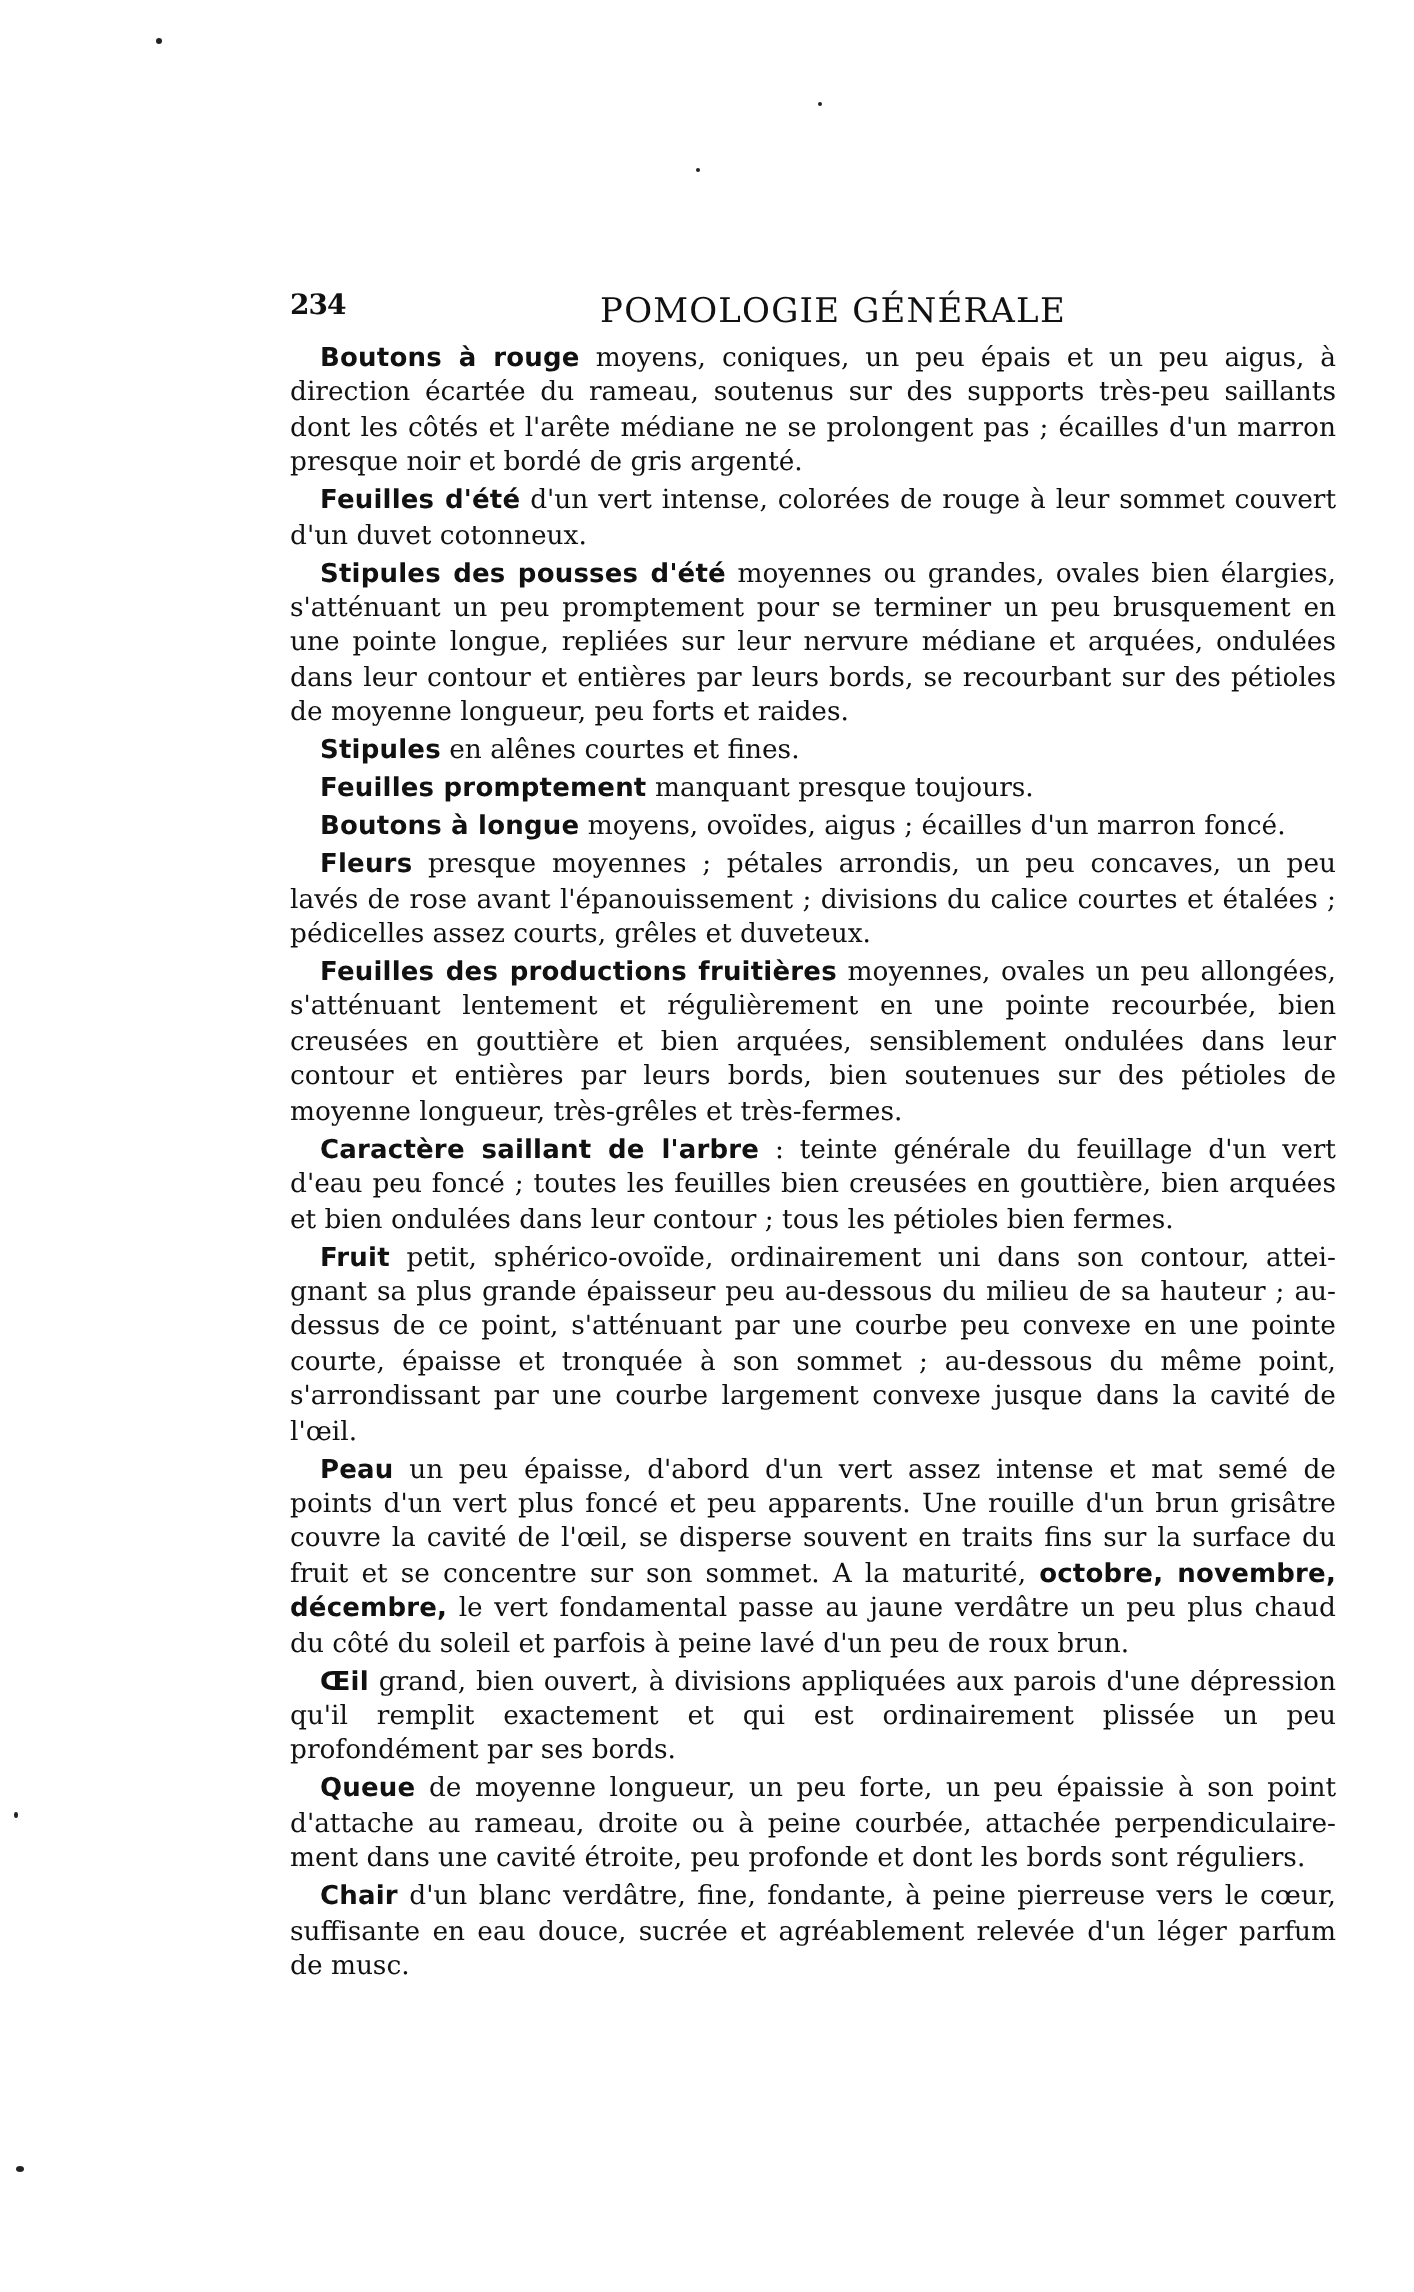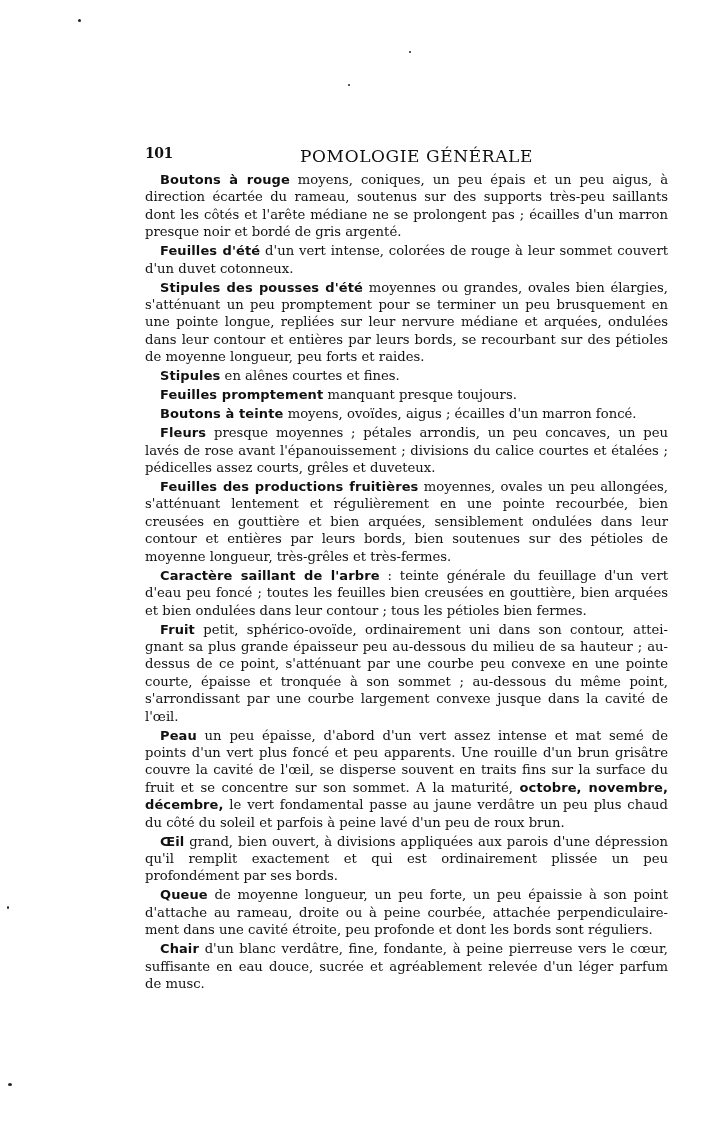--- a/index.html
+++ b/index.html
@@ -63,35 +63,35 @@
     background: #222;
     border-radius: 50%;
   }
 </style>
 </head>
 <body>
 
 <div class="page">
 
   <div class="running-head">
-    <span class="page-number">101</span>
+    <span class="page-number">234</span>
     <span class="running-title">POMOLOGIE GÉNÉRALE</span>
   </div>
 
   <p class="entry"><span class="term">Boutons à rouge</span><span> moyens, coniques, un peu épais et un peu aigus, à direction écartée du rameau, soutenus sur des supports très-peu saillants dont les côtés et l'arête médiane ne se prolongent pas ; écailles d'un marron presque noir et bordé de gris argenté.</span></p>
 
   <p class="entry"><span class="term">Feuilles d'été</span><span> d'un vert intense, colorées de rouge à leur sommet couvert d'un duvet cotonneux.</span></p>
 
   <p class="entry"><span class="term">Stipules des pousses d'été</span><span> moyennes ou grandes, ovales bien élargies, s'atténuant un peu promptement pour se terminer un peu brusque­ment en une pointe longue, repliées sur leur nervure médiane et arquées, ondulées dans leur contour et entières par leurs bords, se recourbant sur des pétioles de moyenne longueur, peu forts et raides.</span></p>
 
   <p class="entry"><span class="term">Stipules</span><span> en alênes courtes et fines.</span></p>
 
   <p class="entry"><span class="term">Feuilles promptement</span><span> manquant presque toujours.</span></p>
 
-  <p class="entry"><span class="term">Boutons à teinte</span><span> moyens, ovoïdes, aigus ; écailles d'un marron foncé.</span></p>
+  <p class="entry"><span class="term">Boutons à longue</span><span> moyens, ovoïdes, aigus ; écailles d'un marron foncé.</span></p>
 
   <p class="entry"><span class="term">Fleurs</span><span> presque moyennes ; pétales arrondis, un peu concaves, un peu lavés de rose avant l'épanouissement ; divisions du calice courtes et étalées ; pédicelles assez courts, grêles et duveteux.</span></p>
 
   <p class="entry"><span class="term">Feuilles des productions fruitières</span><span> moyennes, ovales un peu allongées, s'atténuant lentement et régulièrement en une pointe recourbée, bien creusées en gouttière et bien arquées, sensiblement ondulées dans leur contour et entières par leurs bords, bien soutenues sur des pétioles de moyenne longueur, très-grêles et très-fermes.</span></p>
 
   <p class="entry"><span class="term">Caractère saillant de l'arbre</span><span> : teinte générale du feuillage d'un vert d'eau peu foncé ; toutes les feuilles bien creusées en gouttière, bien arquées et bien ondulées dans leur contour ; tous les pétioles bien fermes.</span></p>
 
   <p class="entry"><span class="term">Fruit</span><span> petit, sphérico-ovoïde, ordinairement uni dans son contour, attei­gnant sa plus grande épaisseur peu au-dessous du milieu de sa hauteur ; au-dessus de ce point, s'atténuant par une courbe peu convexe en une pointe courte, épaisse et tronquée à son sommet ; au-dessous du même point, s'arrondissant par une courbe largement convexe jusque dans la cavité de l'œil.</span></p>
 
   <p class="entry"><span class="term">Peau</span><span> un peu épaisse, d'abord d'un vert assez intense et mat semé de points d'un vert plus foncé et peu apparents. Une rouille d'un brun grisâtre couvre la cavité de l'œil, se disperse souvent en traits fins sur la surface du fruit et se concentre sur son sommet. A la maturité, </span><span class="term">octobre, novem­bre, décembre,</span><span> le vert fondamental passe au jaune verdâtre un peu plus chaud du côté du soleil et parfois à peine lavé d'un peu de roux brun.</span></p>

